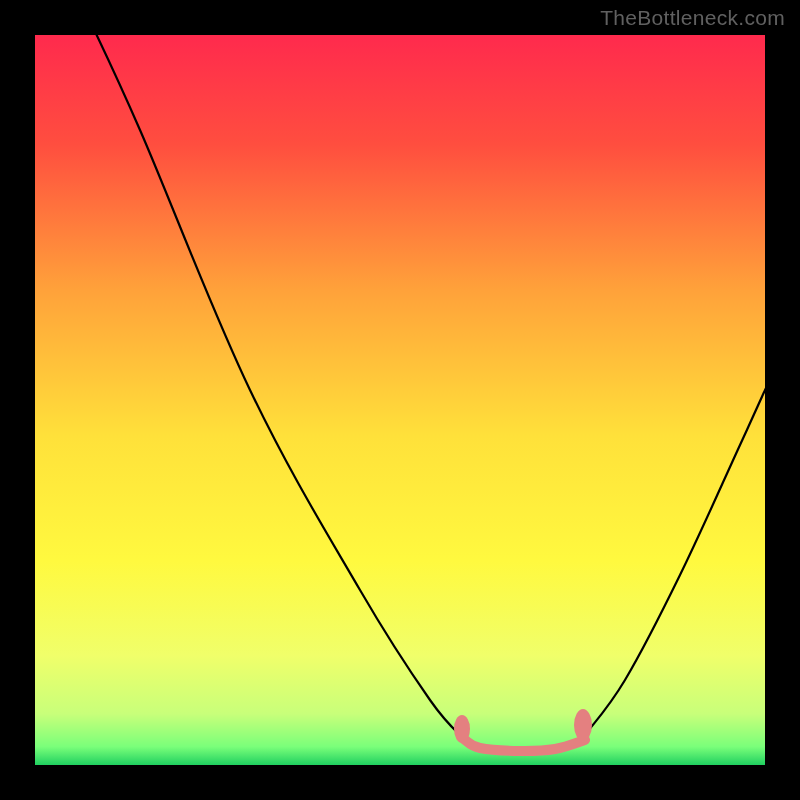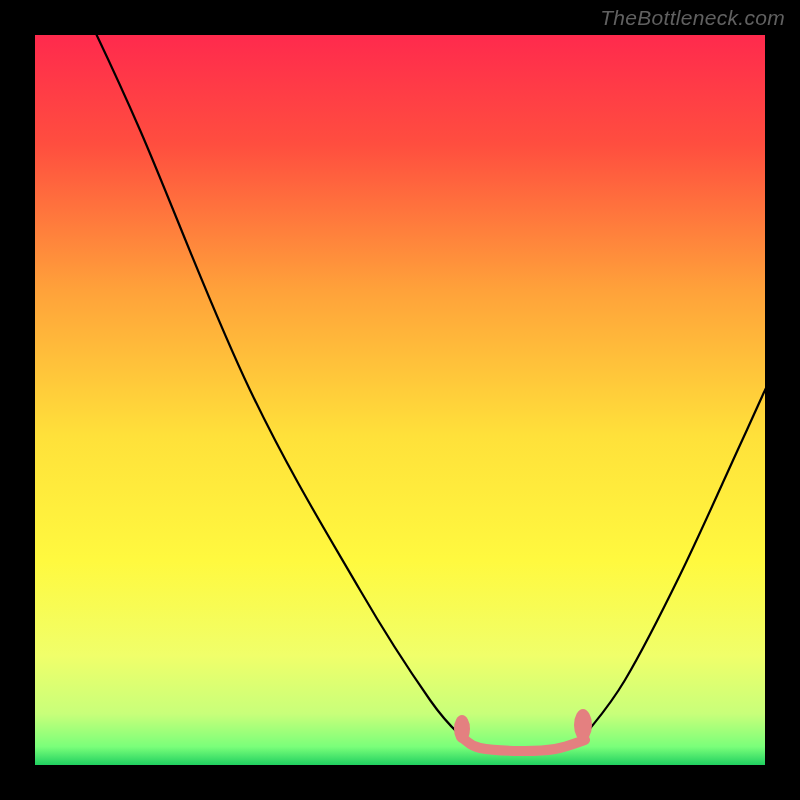--- a/index.html
+++ b/index.html
@@ -13,21 +13,20 @@
   }
   .attribution {
     position: absolute;
     top: 6px;
     right: 15px;
     color: #606060;
     font-size: 21px;
     font-weight: normal;
     letter-spacing: 0.3px;
     z-index: 10;
-    font-style: italic;
   }
   svg {
     position: absolute;
     top: 0;
     left: 0;
   }
 </style>
 </head>
 <body>
 

